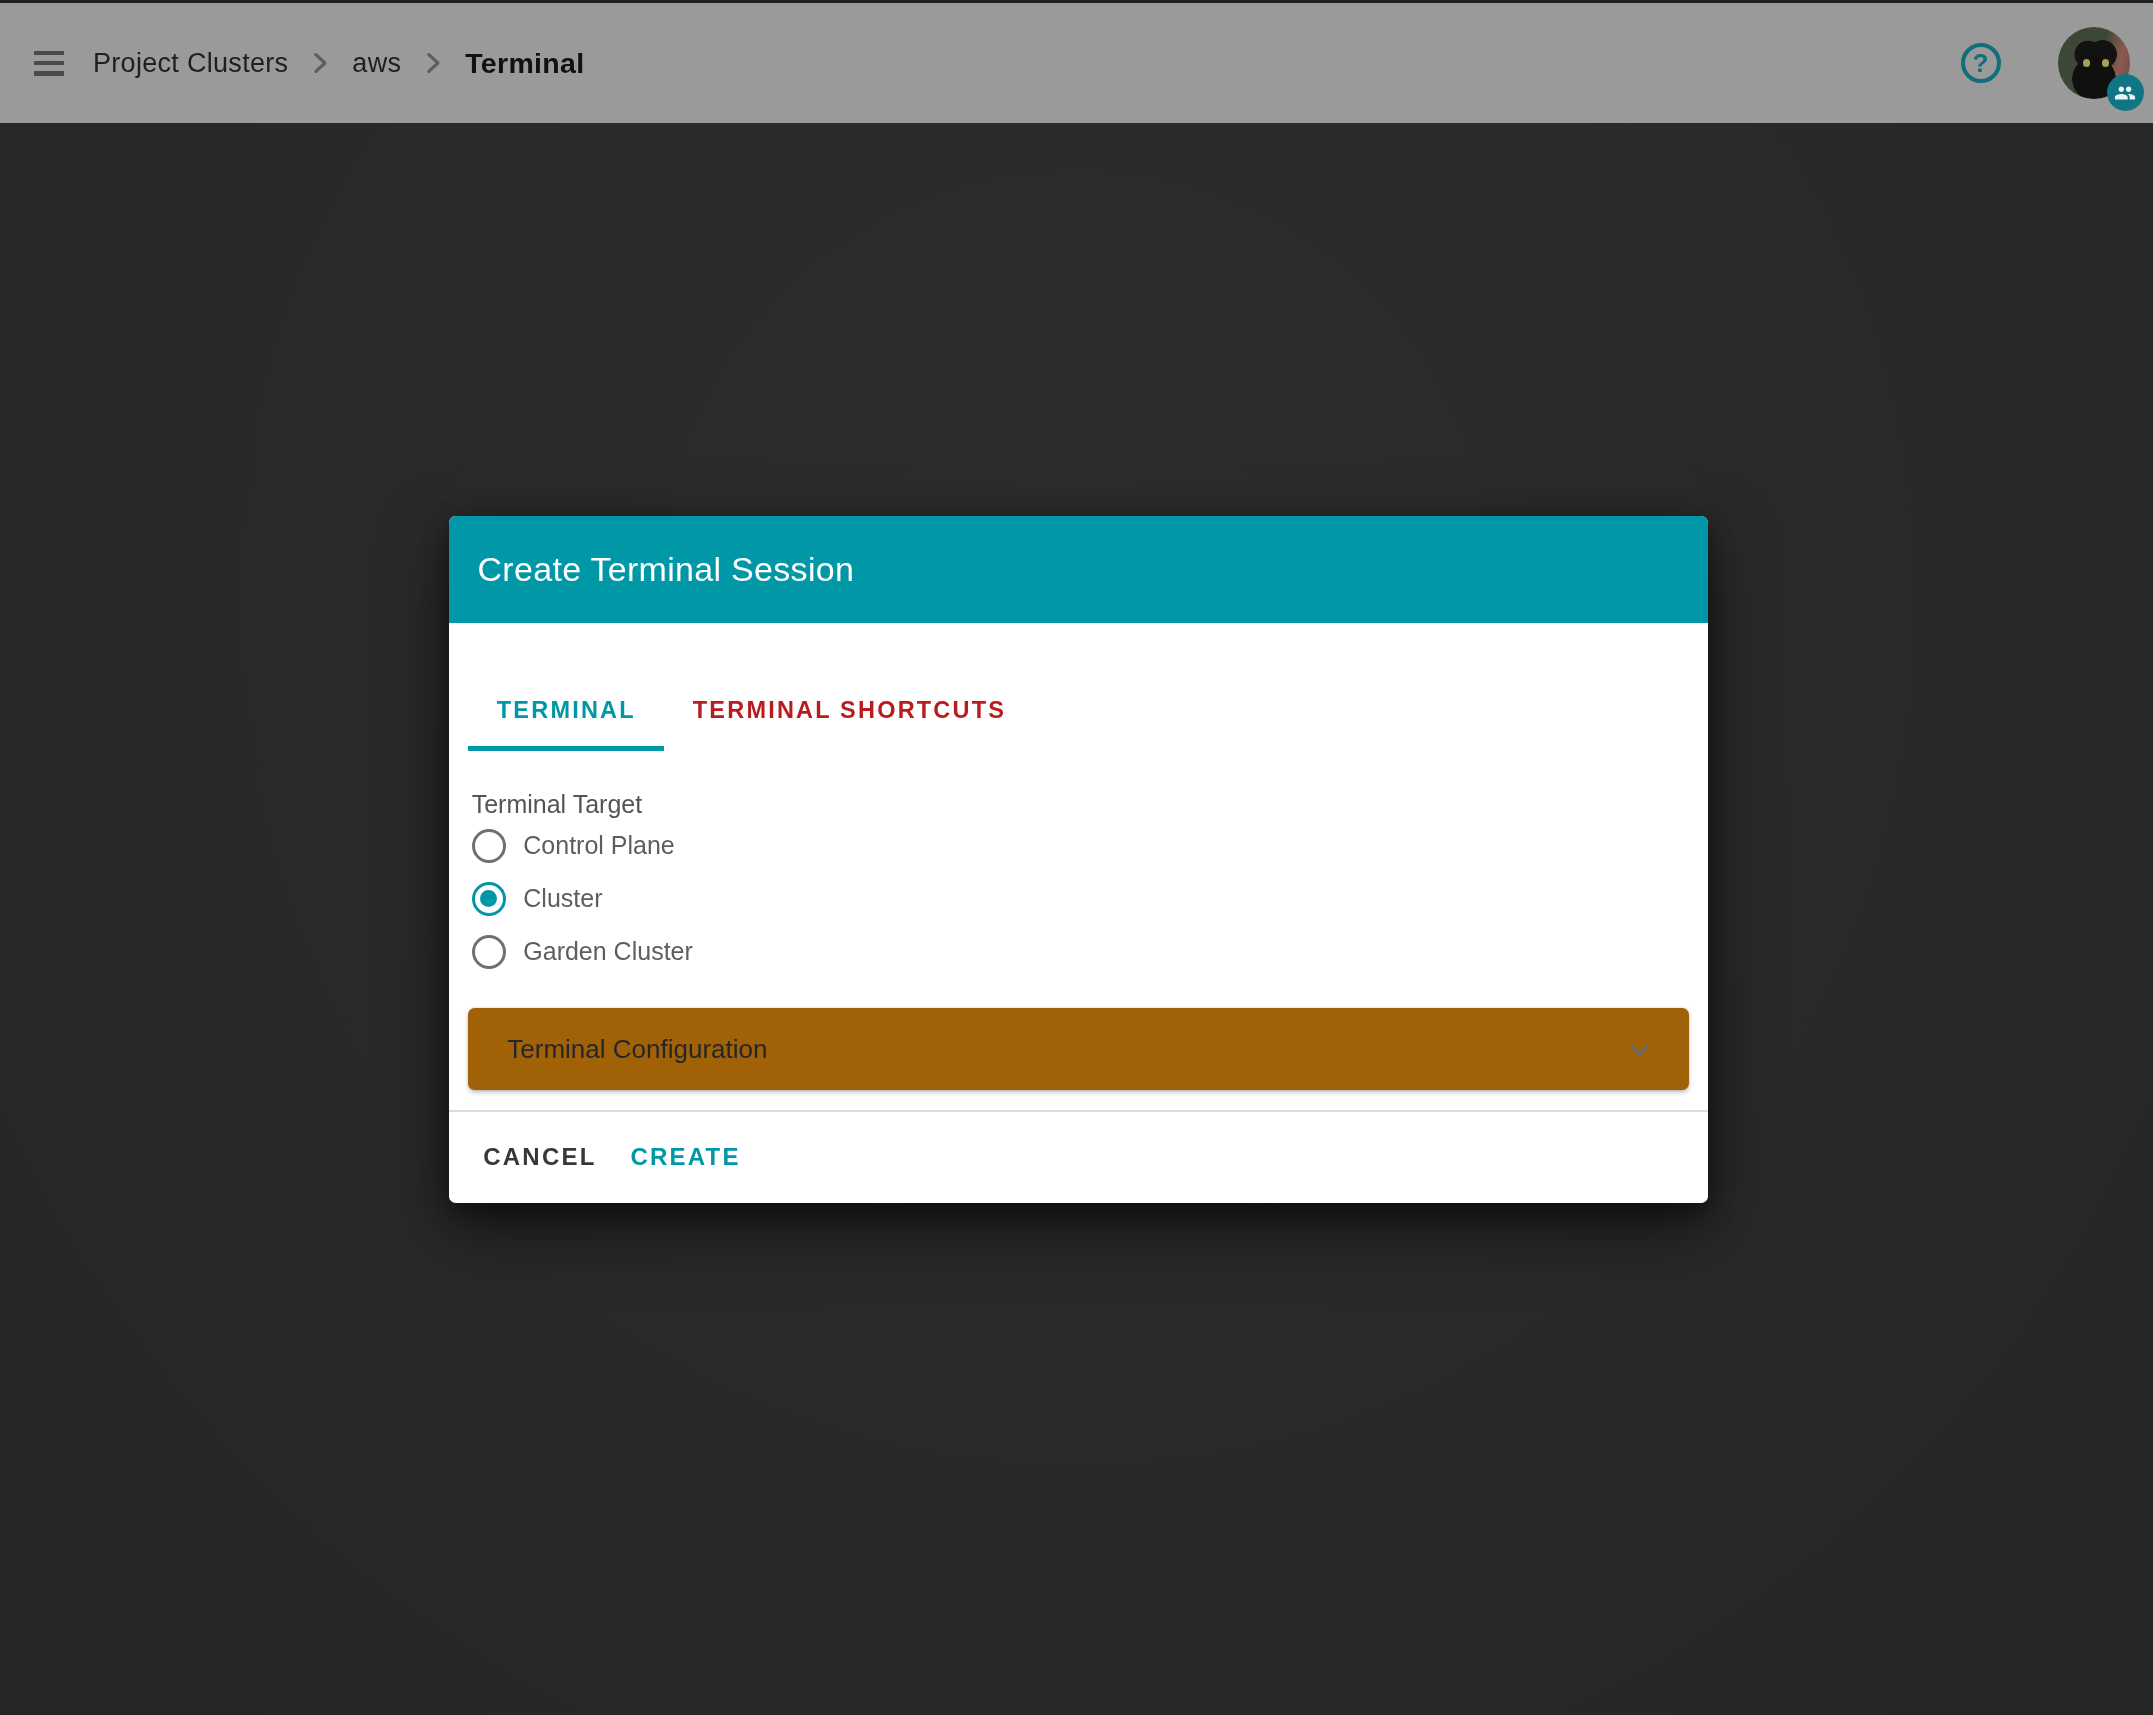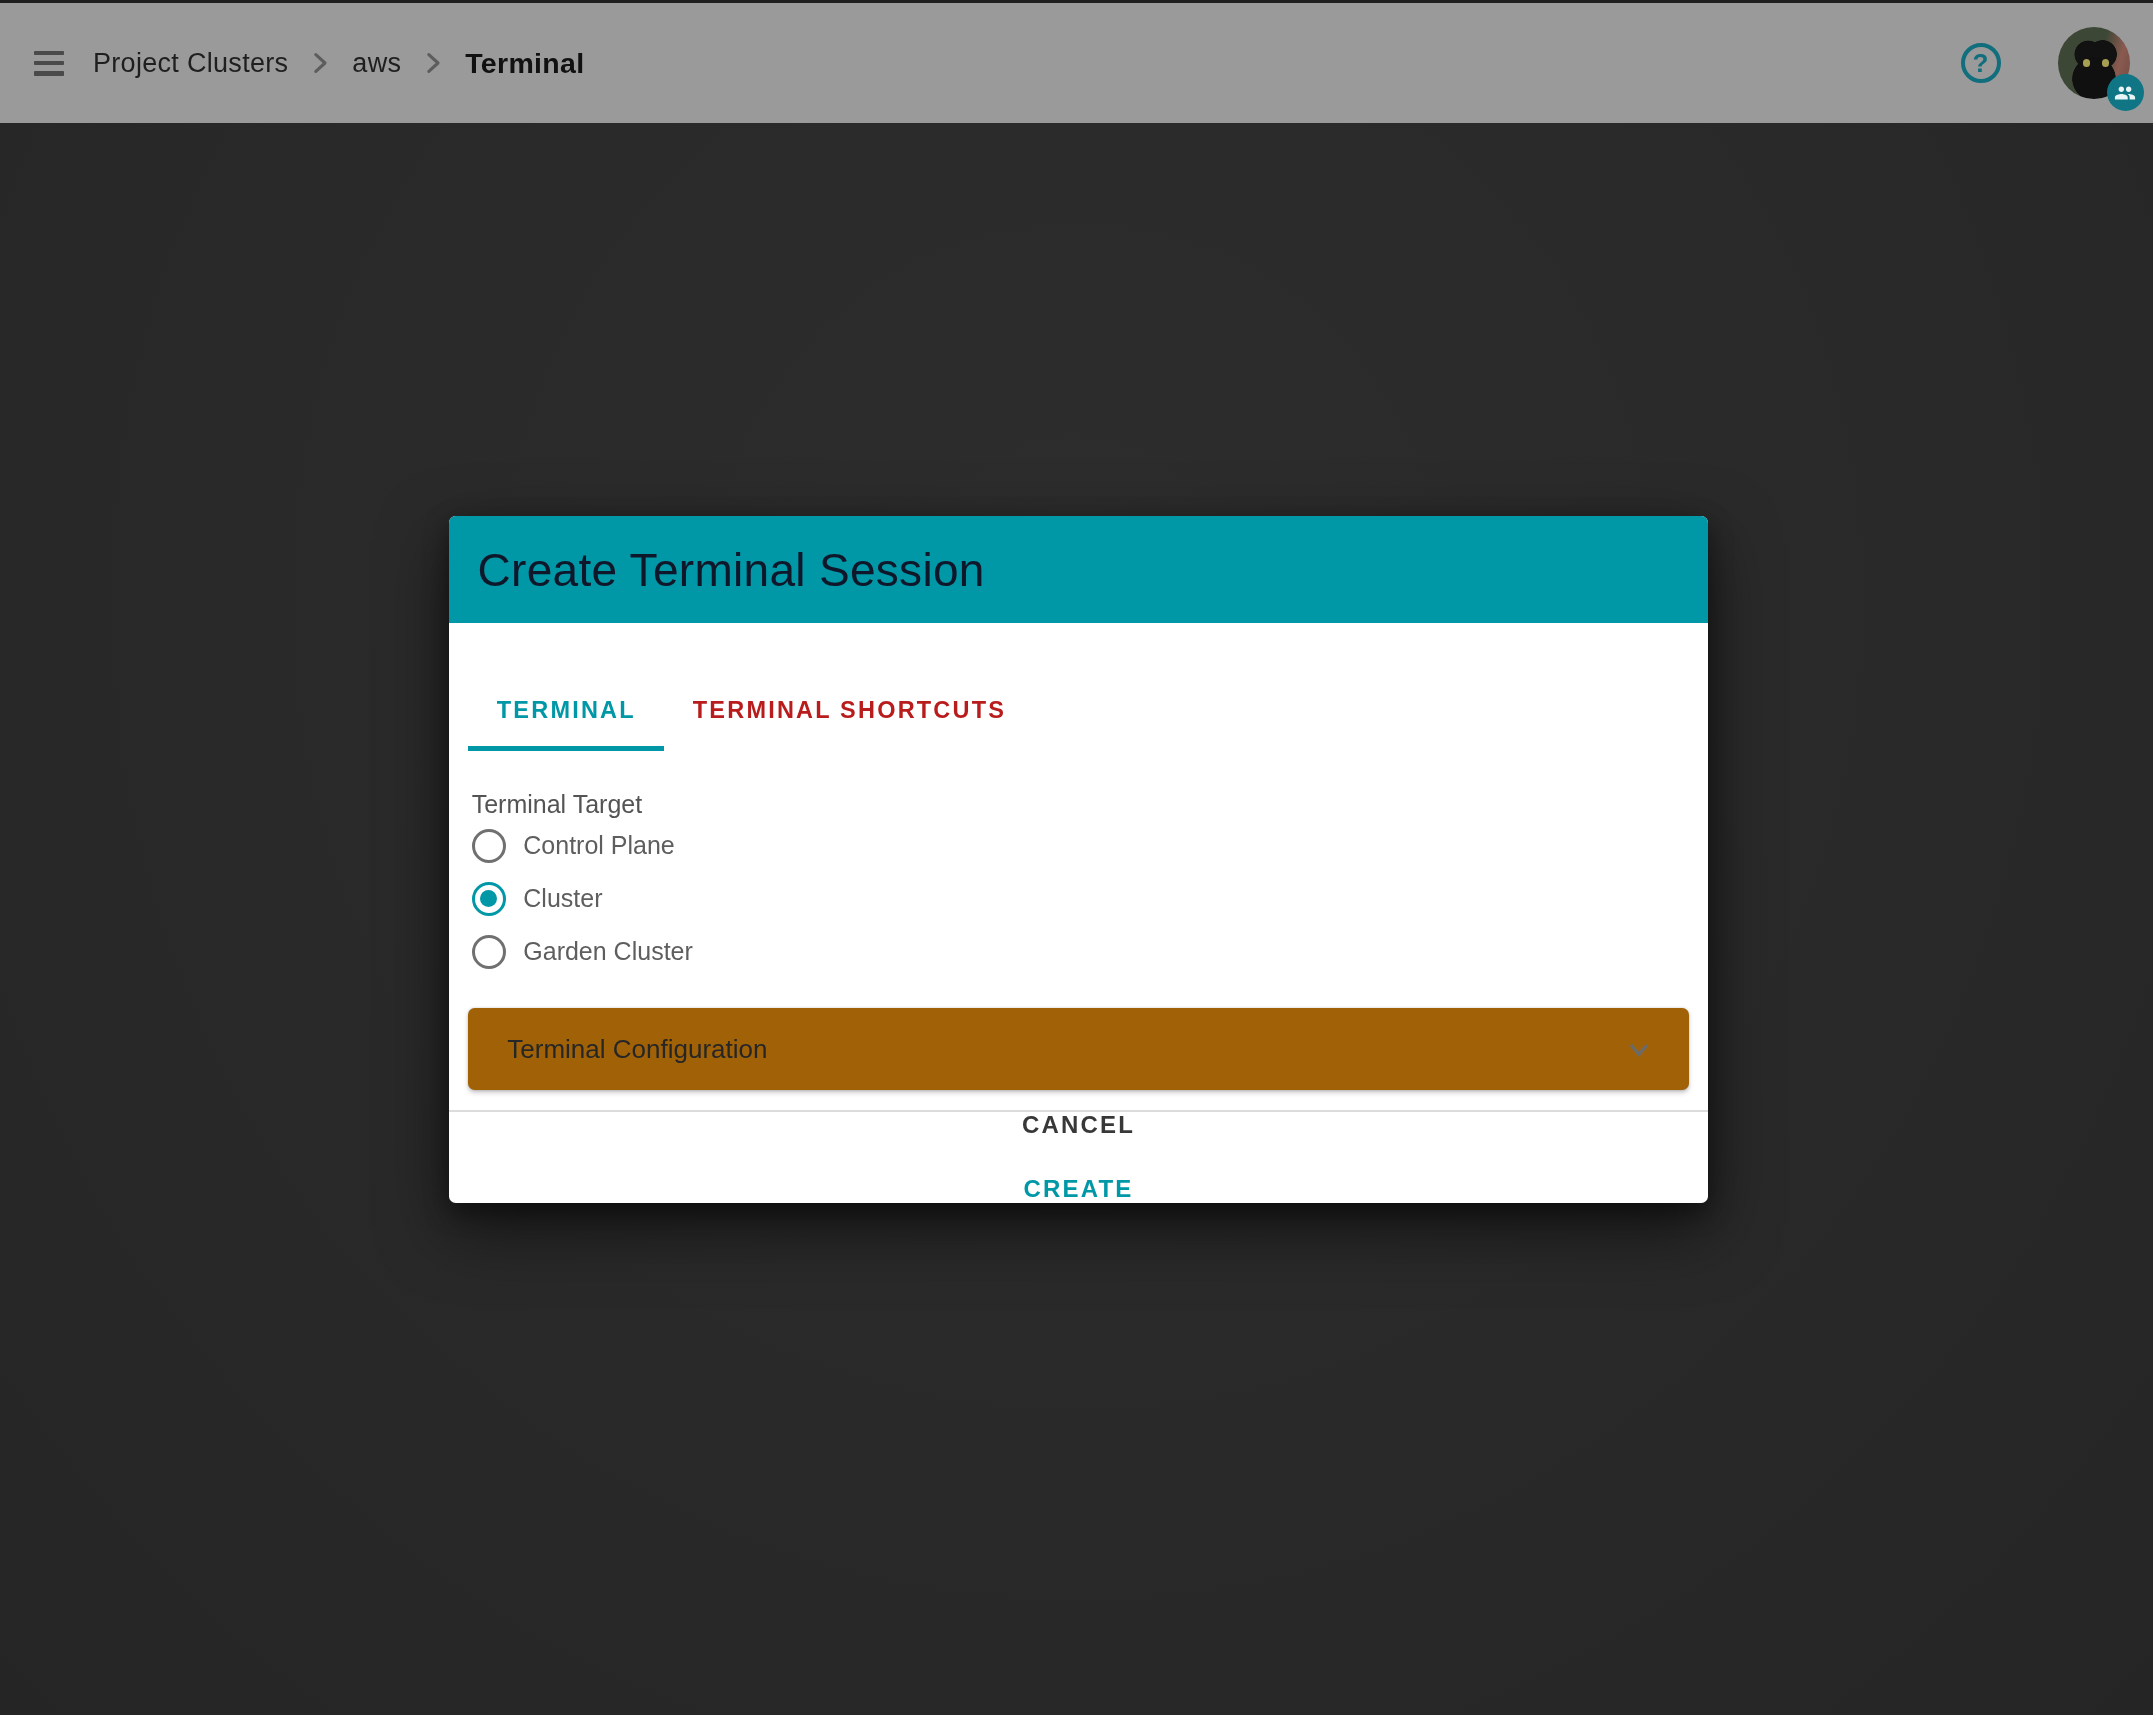--- a/index.html
+++ b/index.html
@@ -46,21 +46,21 @@
   
   .dialog{
     position:absolute;left:449px;top:516px;width:1259px;
     background:#fff;border-radius:6.7px;
     box-shadow:0 25px 67px rgba(0,0,0,.55), 0 8.4px 25px rgba(0,0,0,.4);
   }
   .dialog-header{
     height:107px;background:var(--accent,#0097a7);border-radius:6.7px 6.7px 0 0;
     display:flex;align-items:center;padding:0 28.5px;box-sizing:border-box;
   }
-  .dialog-title{color:#0f172a;font-size:46px;font-weight:400;letter-spacing:0.3px;}
+  .dialog-title{color:#ffffff;font-size:34px;font-weight:400;letter-spacing:0.3px;}
   .tab-bar{display:flex;margin:47px 19.3px 0 19.3px;}
   .tab{position:relative;height:81px;padding:0 28.5px;display:flex;align-items:center;justify-content:center;
     cursor:pointer;font-size:23.5px;font-weight:bold;letter-spacing:2.2px;color:#b91c1c;}
   .tab.active{color:var(--accent,#0097a7);}
   .tab-underline{position:absolute;left:0;bottom:0;width:100%;height:5px;background:var(--accent,#0097a7);}
   .dialog-content{padding:0 19.3px;}
   .group-label{margin-top:39px;font-size:25px;color:#545454;padding-left:3.4px;}
   .radio-row{display:flex;align-items:center;gap:17.6px;height:53px;padding-left:3.4px;cursor:pointer;}
   .radio{width:34px;height:34px;border-radius:50%;border:3.4px solid #707070;box-sizing:border-box;
     display:flex;align-items:center;justify-content:center;flex:0 0 auto;}
@@ -70,21 +70,21 @@
   .hint{margin-top:11.7px;font-size:19.3px;color:#6f6f6f;padding-left:3.4px;}
   .config-panel{
     margin-top:30px;height:82px;border-radius:6.7px;background:#a16207;
     box-shadow:0 2.5px 5px rgba(0,0,0,.18), 0 0.8px 2.5px rgba(0,0,0,.14);
     display:flex;align-items:center;justify-content:space-between;
     padding:0 34px 0 39px;box-sizing:border-box;cursor:pointer;
   }
   .config-label{font-size:26px;color:#262626;}
   .config-panel svg{width:32px;height:32px;stroke:#6b6b6b;fill:none;stroke-width:2.5px;}
   .divider{height:1.7px;background:#dcdcdc;margin:20px -19.3px 0 -19.3px;}
-  .actions{height:91px;display:flex;align-items:center;justify-content:flex-end;gap:36px;padding-right:0;flex-direction:column;}
+  .actions{height:91px;display:flex;align-items:center;justify-content:flex-start;gap:4px;padding-right:0;}
   .text-btn{border:none;background:transparent;cursor:pointer;padding:0 15px;height:60px;
     font-family:"Liberation Sans", sans-serif;font-size:24px;font-weight:bold;letter-spacing:2.2px;}
   .text-btn.cancel{color:#383838;}
   .text-btn.create{color:var(--accent,#0097a7);}
   .sep-svg{stroke:#5d5d5d;fill:none;stroke-width:3.8px;stroke-linecap:round;stroke-linejoin:round;}
 </style>
 </head>
 <body>
 
 <div class="screen">

